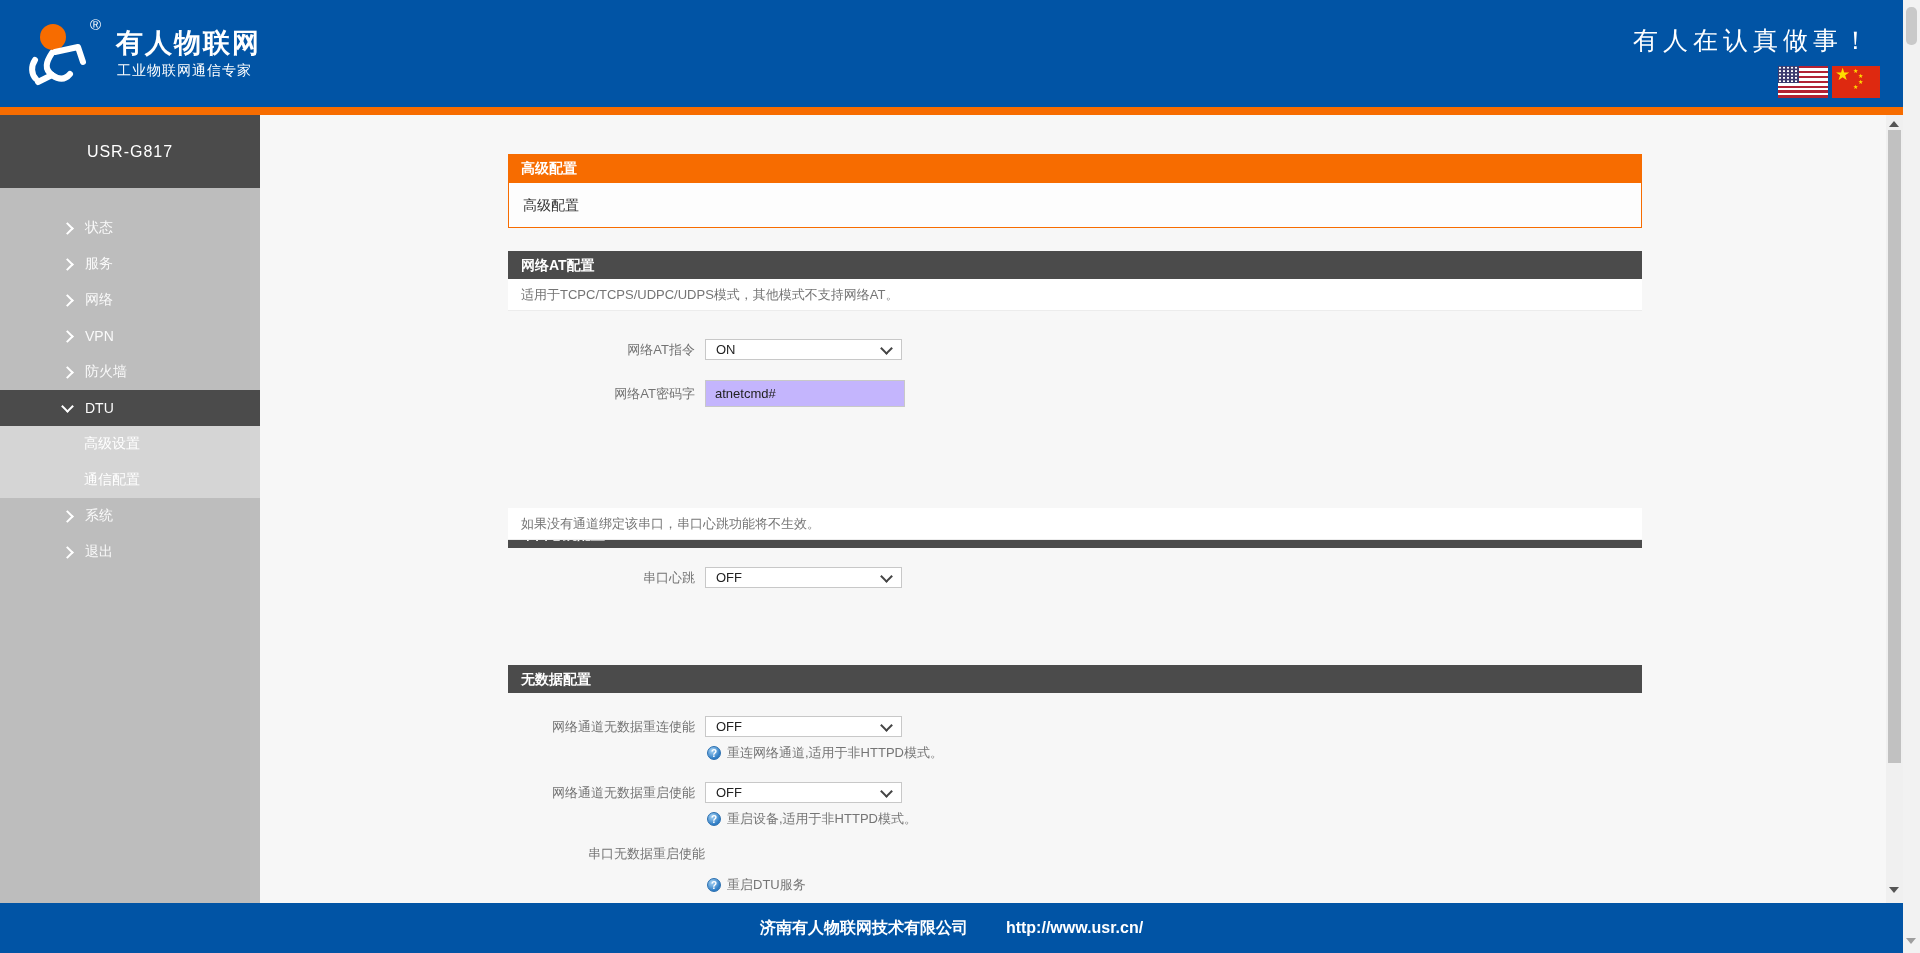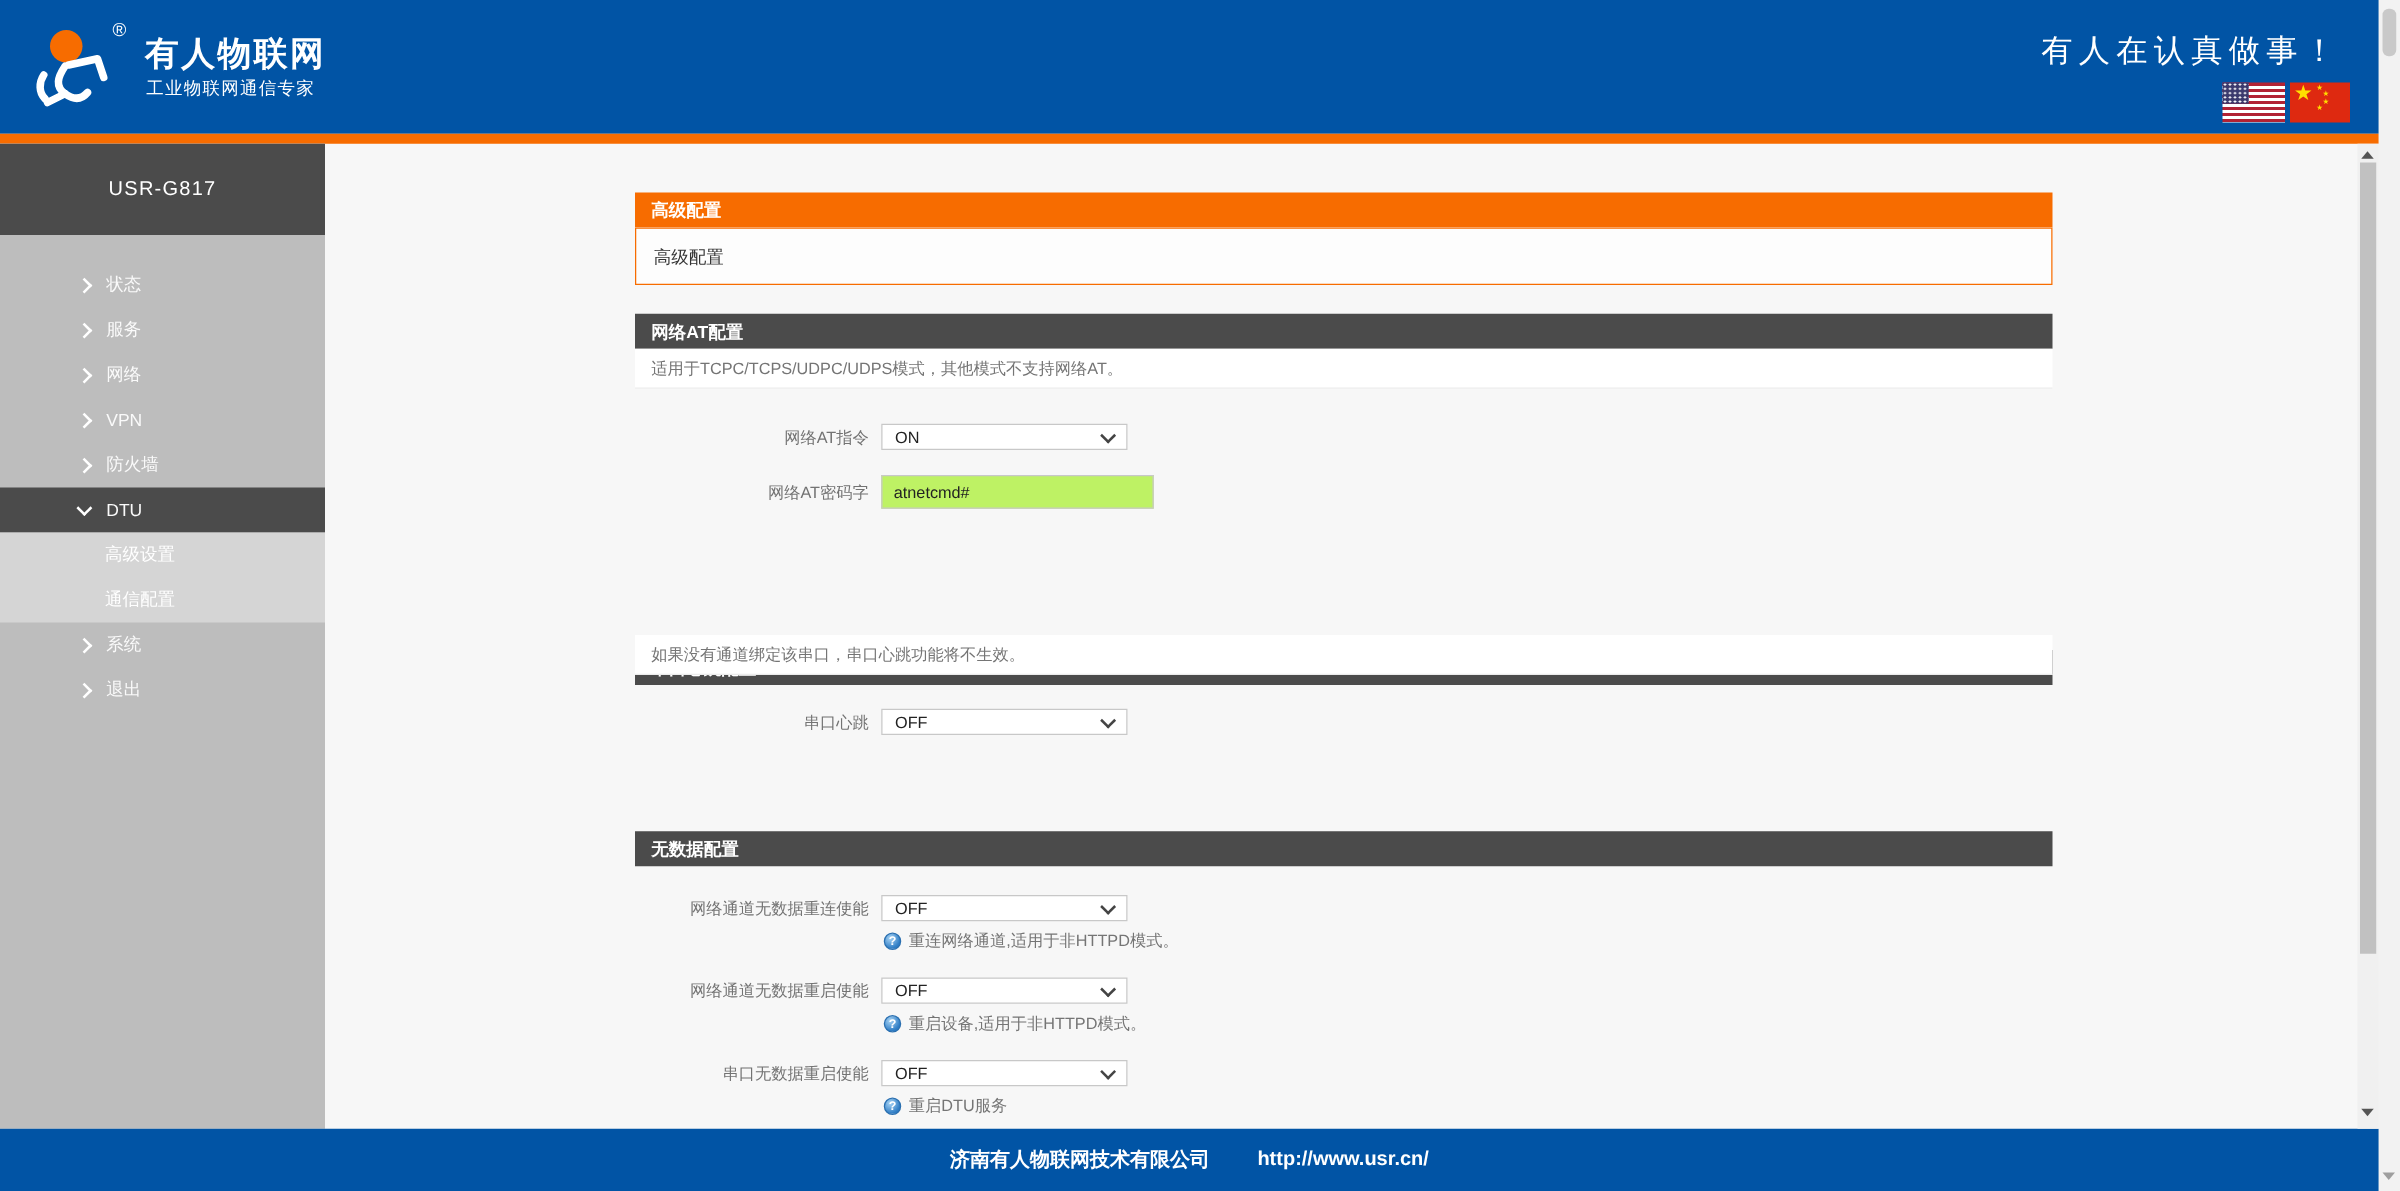--- a/index.html
+++ b/index.html
@@ -43,27 +43,27 @@
   .banner-header{top:154px;background:#f76c00;}
   .banner-box{position:absolute;left:508px;top:182px;width:1134px;height:46px;box-sizing:border-box;
     background:#fdfdfd;border:1px solid #f76c00;color:#333;font-size:14px;line-height:44px;padding-left:14px;}
   .sec-header{background:#4b4b4b;}
   .sec2-header{top:251px;} .sec3-header{top:480px;margin-top:40px;} .sec4-header{top:665px;}
   .desc-row{position:absolute;left:508px;width:1134px;height:32px;box-sizing:border-box;background:#ffffff;
     color:#757575;font-size:13px;line-height:32px;padding-left:13px;border-bottom:1px solid #ececec;}
   .sec2-desc{top:279px;} .sec3-desc{top:508px;}
   .form-row{position:absolute;left:508px;display:flex;align-items:center;height:27px;}
   .row-1{top:336px;} .row-2{top:380px;} .row-3{top:564px;}
-  .row-4{top:713px;} .row-5{top:779px;} .row-6{top:845px;}
+  .row-4{top:713px;} .row-5{top:779px;} .row-6{top:845px;flex-direction:column;}
   .form-label{width:187px;text-align:right;font-size:13px;color:#737373;flex:0 0 187px;}
   .ctl{margin-left:10px;}
   .select{width:197px;height:21px;background:#fff;border:1px solid #c8c8c8;box-sizing:border-box;
     display:flex;align-items:center;justify-content:space-between;padding:0 10px;font-size:13px;color:#222;cursor:pointer;}
   .sel-chev{width:7px;height:7px;border-right:2px solid #444;border-bottom:2px solid #444;transform:rotate(45deg);margin-top:-3px;}
-  .text-input{width:218px;height:27px;border:1px solid #c8c8c8;box-sizing:border-box;background:#bef264;
+  .text-input{width:200px;height:27px;border:1px solid #c8c8c8;box-sizing:border-box;background:#c4b5fd;
     padding:0 9px;font-size:13px;color:#222;font-family:"Liberation Sans","DejaVu Sans",sans-serif;}
   .hint{position:absolute;left:707px;display:flex;align-items:center;gap:6px;font-size:13px;color:#757575;height:16px;}
   .hint-1{top:745px;} .hint-2{top:811px;} .hint-3{top:877px;}
   .help-icon{width:14px;height:14px;border-radius:50%;flex:0 0 14px;box-sizing:border-box;
     background:radial-gradient(circle at 35% 30%,#a8d4f5,#2f7dc5 70%);border:1px solid #2a6fb0;
     color:#fff;font-size:10px;font-weight:bold;display:flex;align-items:center;justify-content:center;}
   
   .footer{position:absolute;left:0;top:903px;width:1903px;height:50px;background:#0154a5;
     display:flex;align-items:center;justify-content:center;gap:38px;color:#fff;font-size:16px;font-weight:bold;}
   .footer a{color:#fff;text-decoration:none;}

